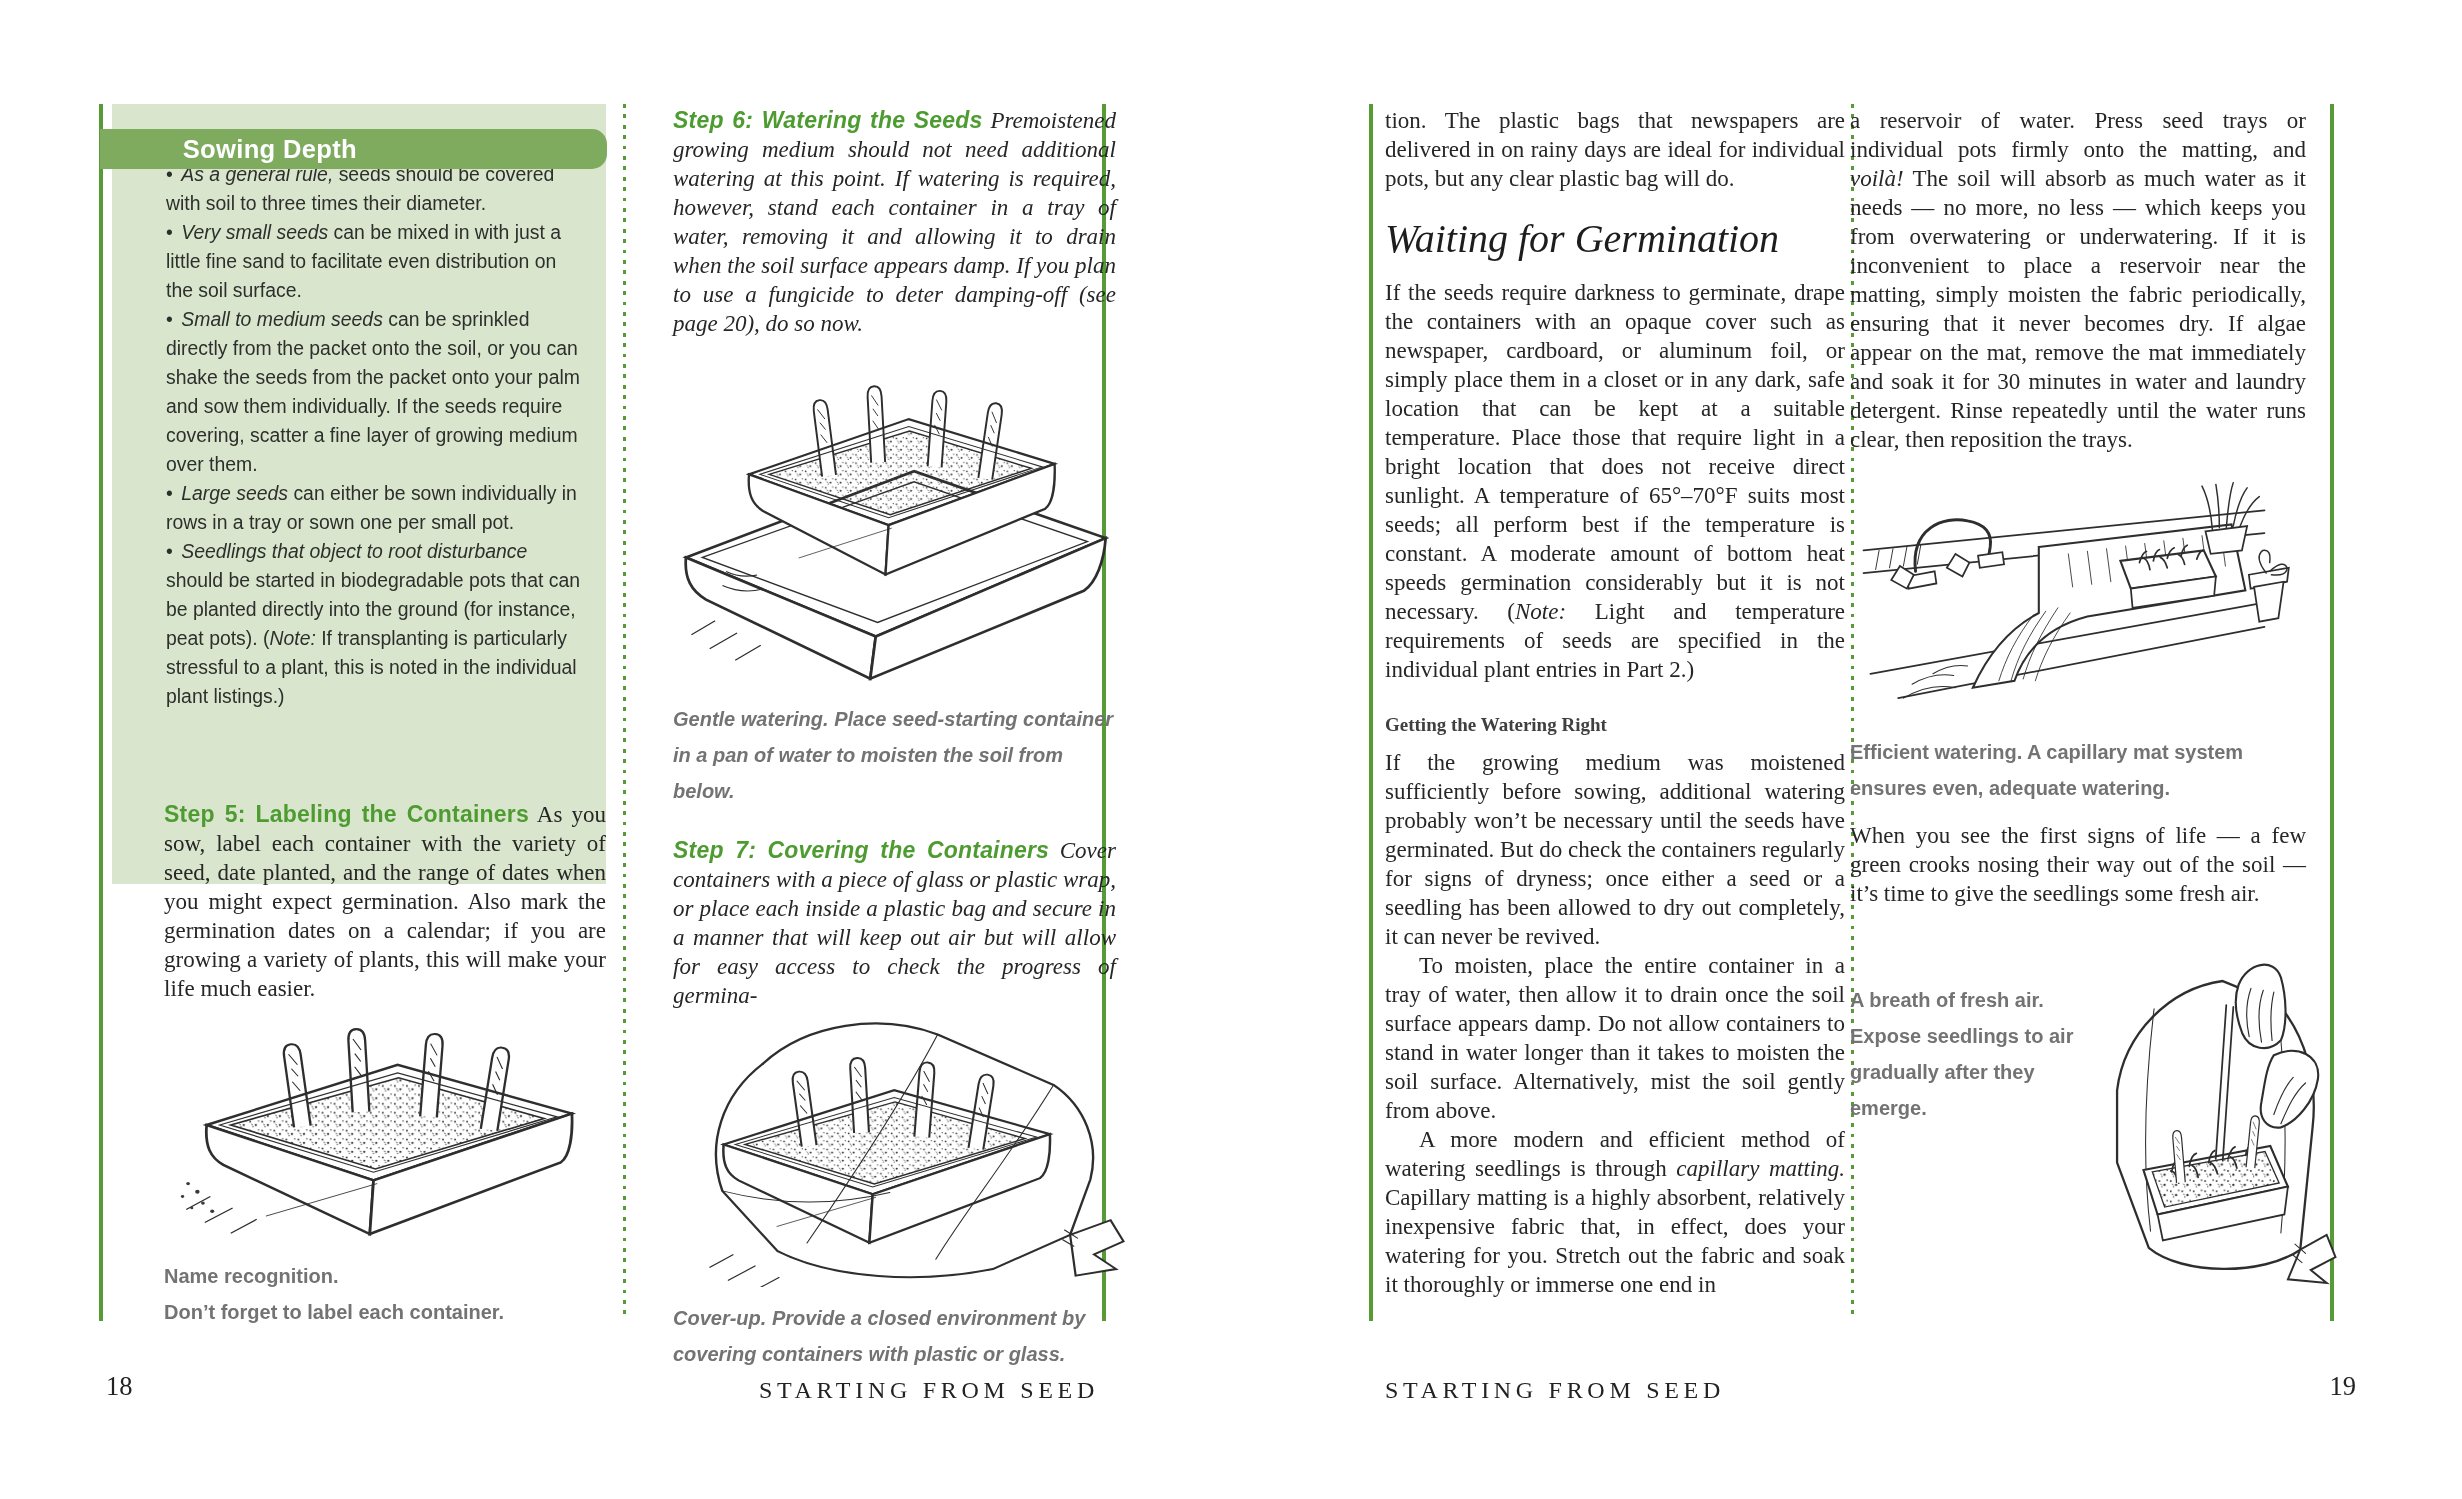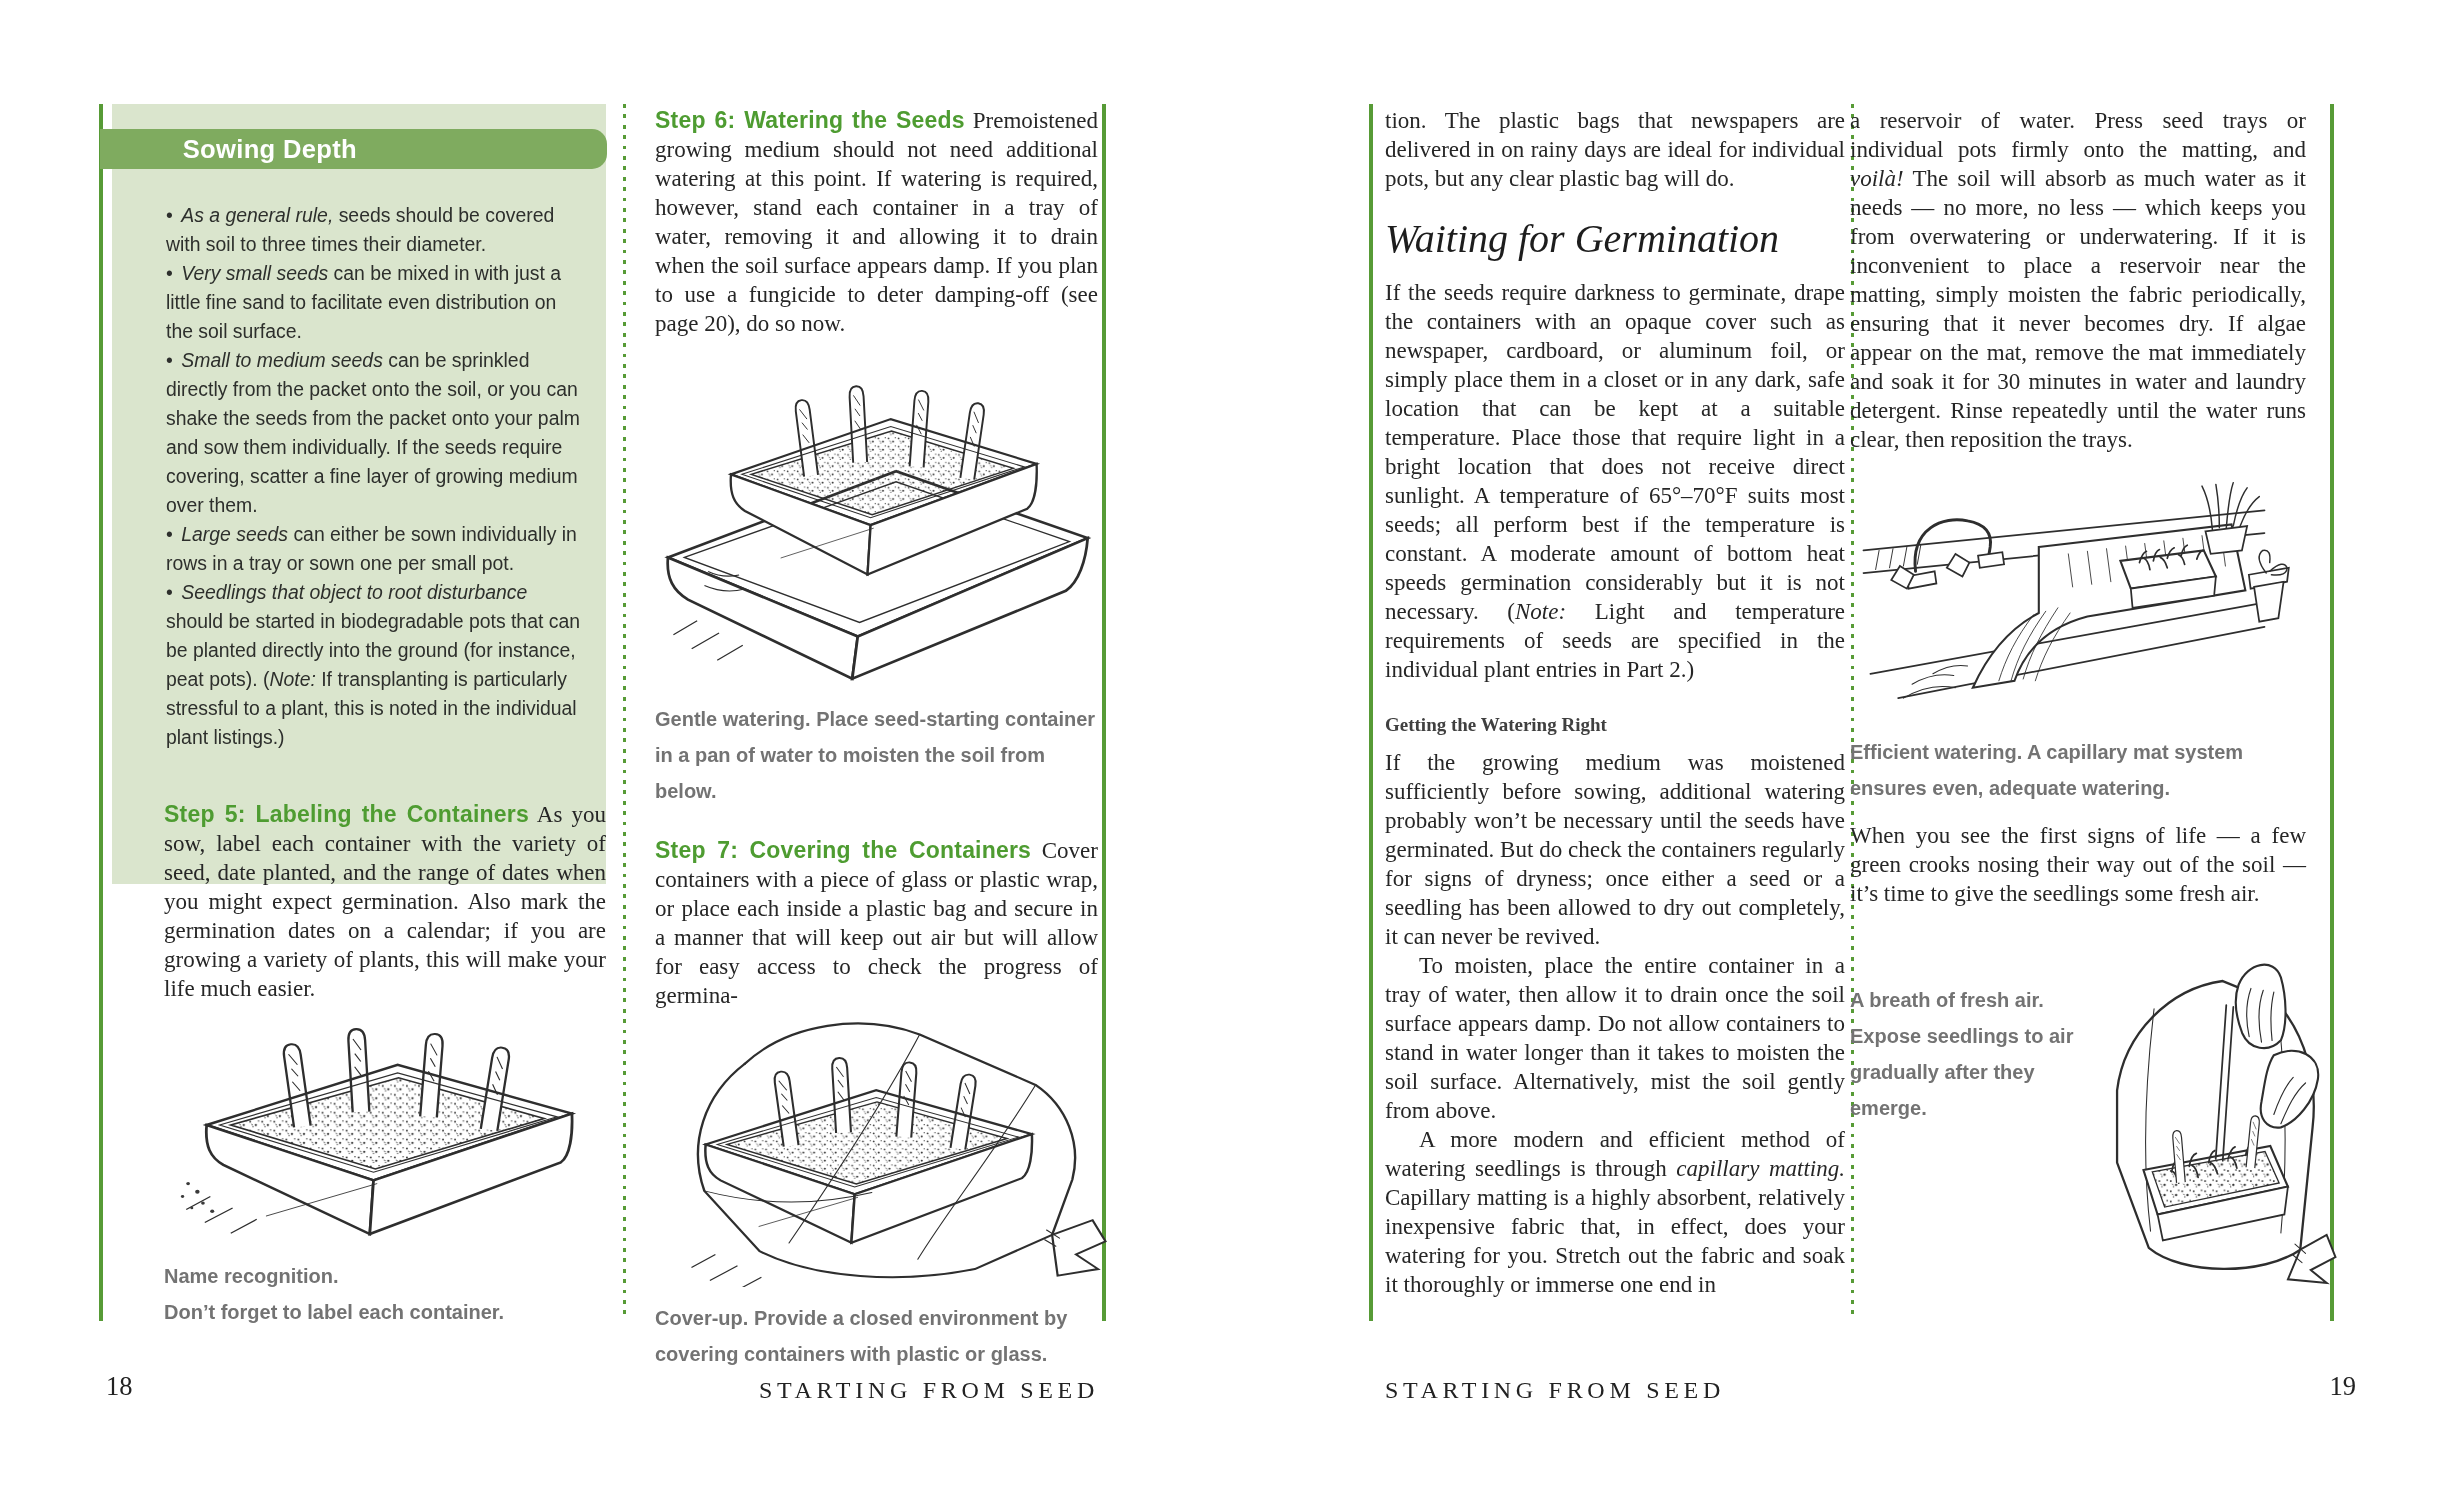--- a/index.html
+++ b/index.html
@@ -17,21 +17,21 @@
   }
   
   .vrule{position:absolute;top:104px;height:1217px;width:3.8px;background:var(--green);}
   .vdots{position:absolute;top:104px;height:1217px;width:2.8px;
          background:repeating-linear-gradient(to bottom,var(--green) 0 3.8px,transparent 3.8px 10.4px);}
   
   .sidebar{position:absolute;left:112px;top:104px;width:494px;height:780px;background:var(--sb-bg);}
   .sidebar-head{position:absolute;left:-12.3px;top:24.6px;width:507px;height:40px;background:var(--sb-head);
     border-radius:0 15px 15px 0;color:#fff;font-family:"Liberation Sans",sans-serif;font-weight:700;
     font-size:25.6px;line-height:40px;padding-left:83px;letter-spacing:0.3px;}
-  .sidebar-body{padding:97px 23px 0 54px;font-family:"Liberation Sans",sans-serif;
+  .sidebar-body{padding:56px 23px 0 54px;font-family:"Liberation Sans",sans-serif;
     font-size:19.4px;line-height:29px;color:#2d2f2c;}
   .sb-item .blt{padding-right:8.5px;}
   
   .col{position:absolute;text-align:justify;font-size:23px;line-height:29px;hyphens:auto;}
   .col p.body{text-align:justify;}
   .indent{text-indent:34px;}
   .r-i{font-style:italic;}
   .r-step{font-family:"Liberation Sans",sans-serif;font-weight:700;color:var(--green-step);font-size:23px;letter-spacing:0.2px;}
   h2.script{font-style:italic;font-weight:400;font-size:40px;line-height:45px;text-align:left;color:#1d1d1d;}
   h3.sub{font-weight:700;font-size:19px;line-height:32px;text-align:left;color:#404040;}
@@ -109,21 +109,21 @@
           <circle cx="36" cy="232" r="2.4"></circle>
           <circle cx="20" cy="238" r="1.8"></circle>
         <circle cx="42" cy="246" r="2"></circle>
           <circle cx="30" cy="252" r="1.6"></circle>
           <circle cx="52" cy="256" r="2.2"></circle>
       </g>
     </svg>
     <p class="caption" style="margin-top:11.4px"><span class="r-lead">Name recognition.</span><br><span>Don’t forget to label each container.</span></p>
   </div>
 
-  <div class="col" style="left:655px;top:106px;width:443px;">
+  <div class="col" style="left:673px;top:106px;width:443px;font-style:italic;">
     <p class="body"><span class="r-step">Step 6: Watering the Seeds</span><span> Premoistened growing medium should not need additional watering at this point. If watering is required, however, stand each container in a tray of water, removing it and allowing it to drain when the soil surface appears damp. If you plan to use a fungicide to deter damping-off (see page 20), do so now.</span></p>
     <svg class="illo" style="margin:19px 0 0 1.9px" width="438" height="327" viewBox="0 0 480 372" preserveAspectRatio="none">
       <polygon points="12,228 262,130 472,206 220,318" fill="none" stroke="#2e2e2e" stroke-width="3"></polygon>
       <polygon points="30,228 262,142 452,210 222,302" fill="none" stroke="#2e2e2e" stroke-width="1.5"></polygon>
       <path d="M12,228 C10,252 18,266 34,276 L214,366 L220,318 Z" fill="#ffffff" stroke="#2e2e2e" stroke-width="3"></path>
       <path d="M220,318 L214,366 L448,266 C462,256 470,232 472,206 Z" fill="#ffffff" stroke="#2e2e2e" stroke-width="3"></path>
       <path d="M56,244 q16,8 34,4 M52,260 q22,10 44,4" stroke="#2e2e2e" stroke-width="1.3" fill="none"></path>
       <use href="#g-tray" transform="translate(42,6) scale(0.85)"></use>
       <use href="#g-shadow" transform="translate(34,300)"></use>
     </svg>

